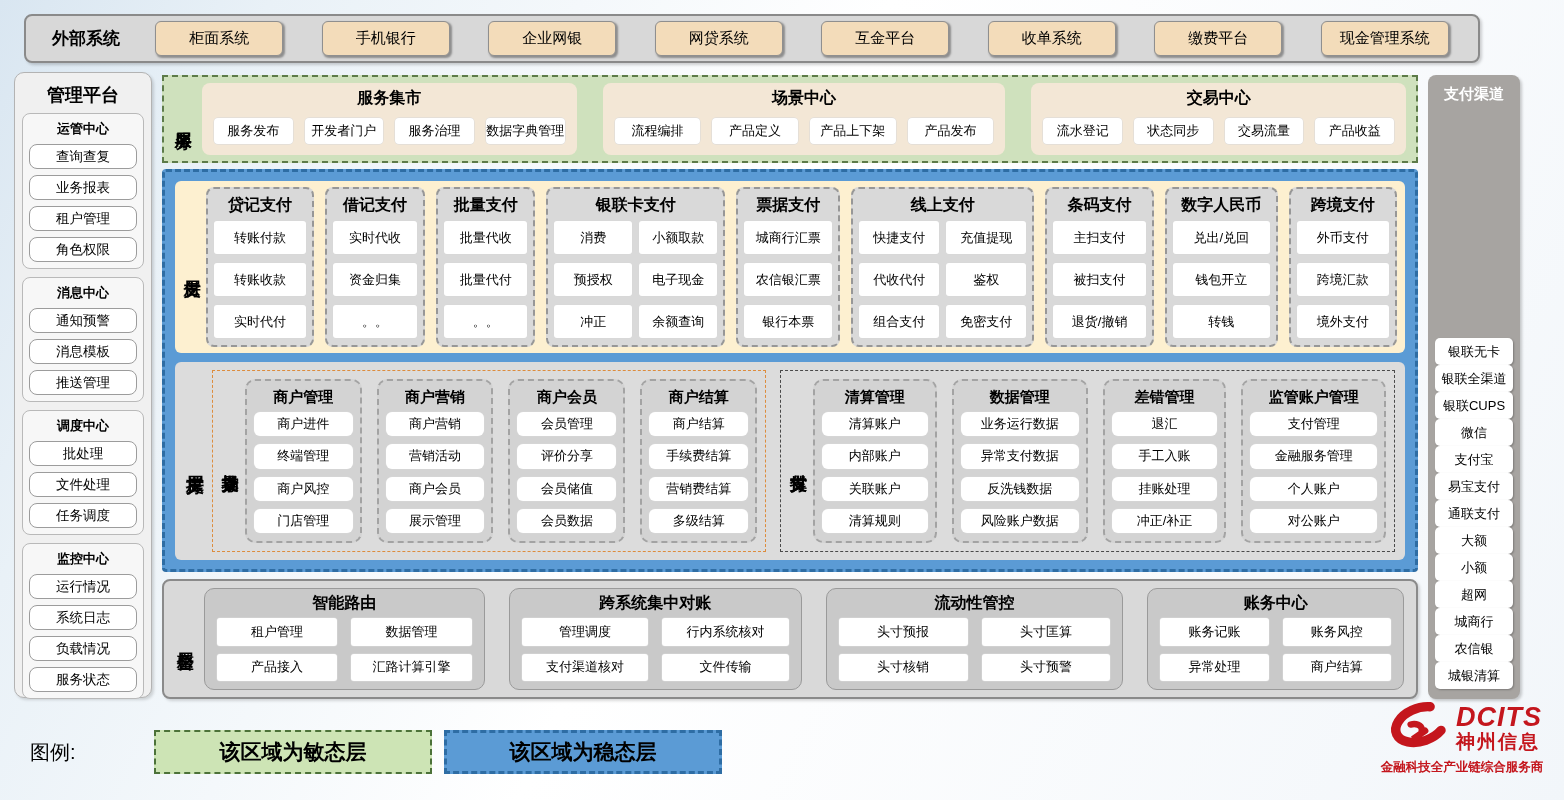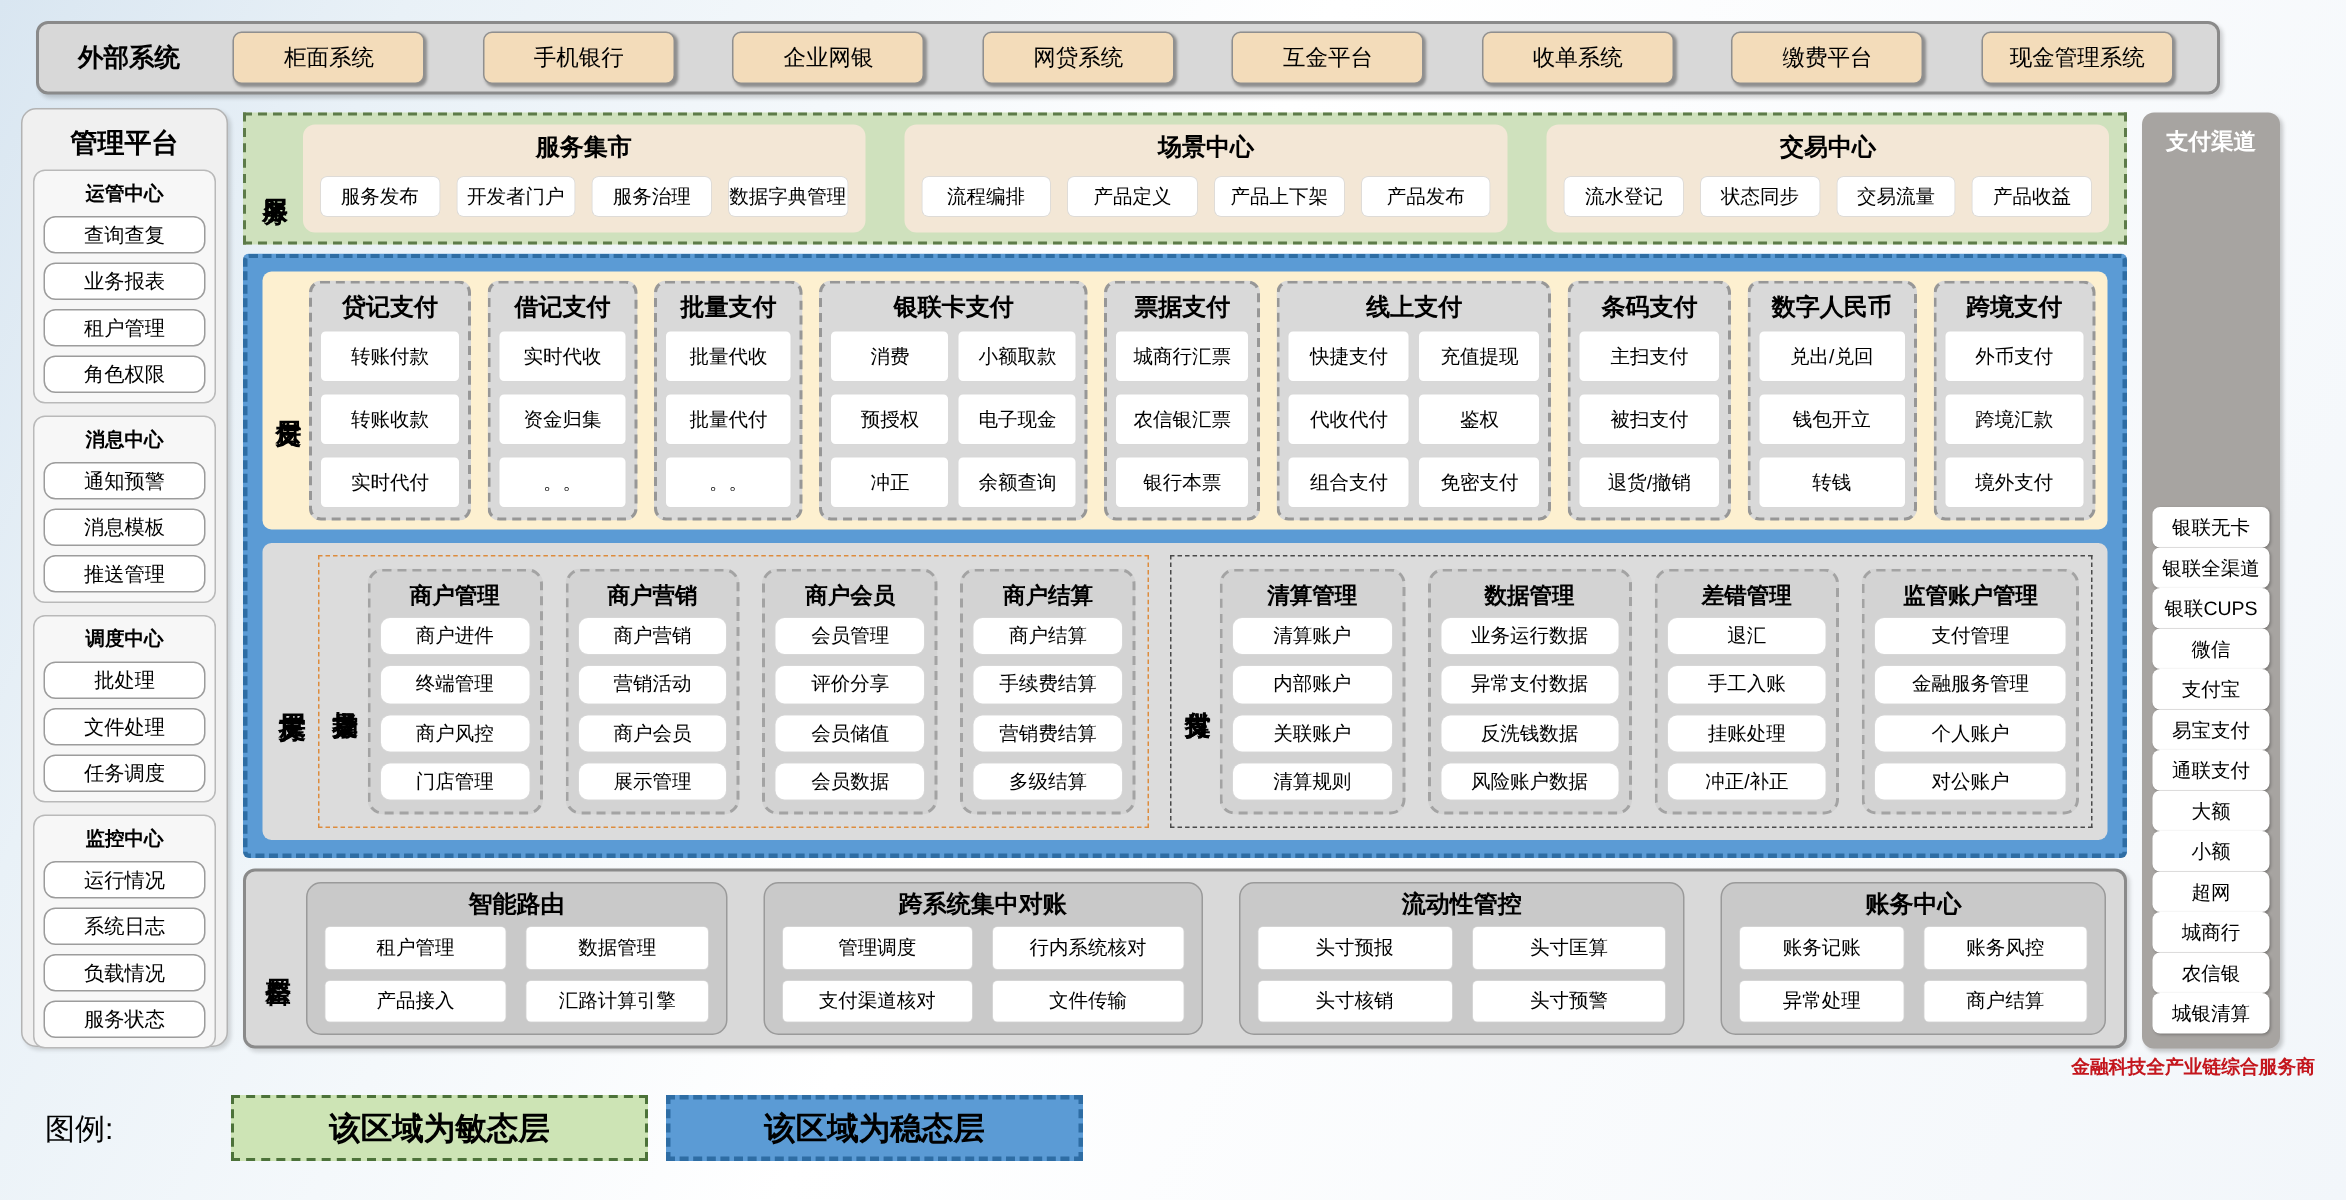--- a/index.html
+++ b/index.html
@@ -414,16 +414,28 @@
       </div>
   </div>
 
   <div id="legend">
     <div class="legend-label">图例:</div>
     <div class="legend-box legend-green">该区域为敏态层</div>
     <div class="legend-box legend-blue">该区域为稳态层</div>
   </div>
 
   <div id="logo">
+    <div class="logo-row">
+      <svg class="logo-swirl" viewBox="0 0 100 76" aria-hidden="true">
+        <g transform="rotate(-20 50 38)">
+          <path d="M76 16 A36 23 0 1 0 79 52" fill="none" stroke="#c4161d" stroke-width="13" stroke-linecap="round"></path>
+          <path d="M42 30 A13 9 0 1 1 38 50 L58 45" fill="none" stroke="#c4161d" stroke-width="9" stroke-linecap="round"></path>
+        </g>
+      </svg>
+      <div>
+        <div class="logo-en">DCITS</div>
+        <div class="logo-cn">神州信息</div>
+      </div>
+    </div>
     <div class="logo-tagline">金融科技全产业链综合服务商</div>
   </div>
 
 </div>
 
 </body></html>

